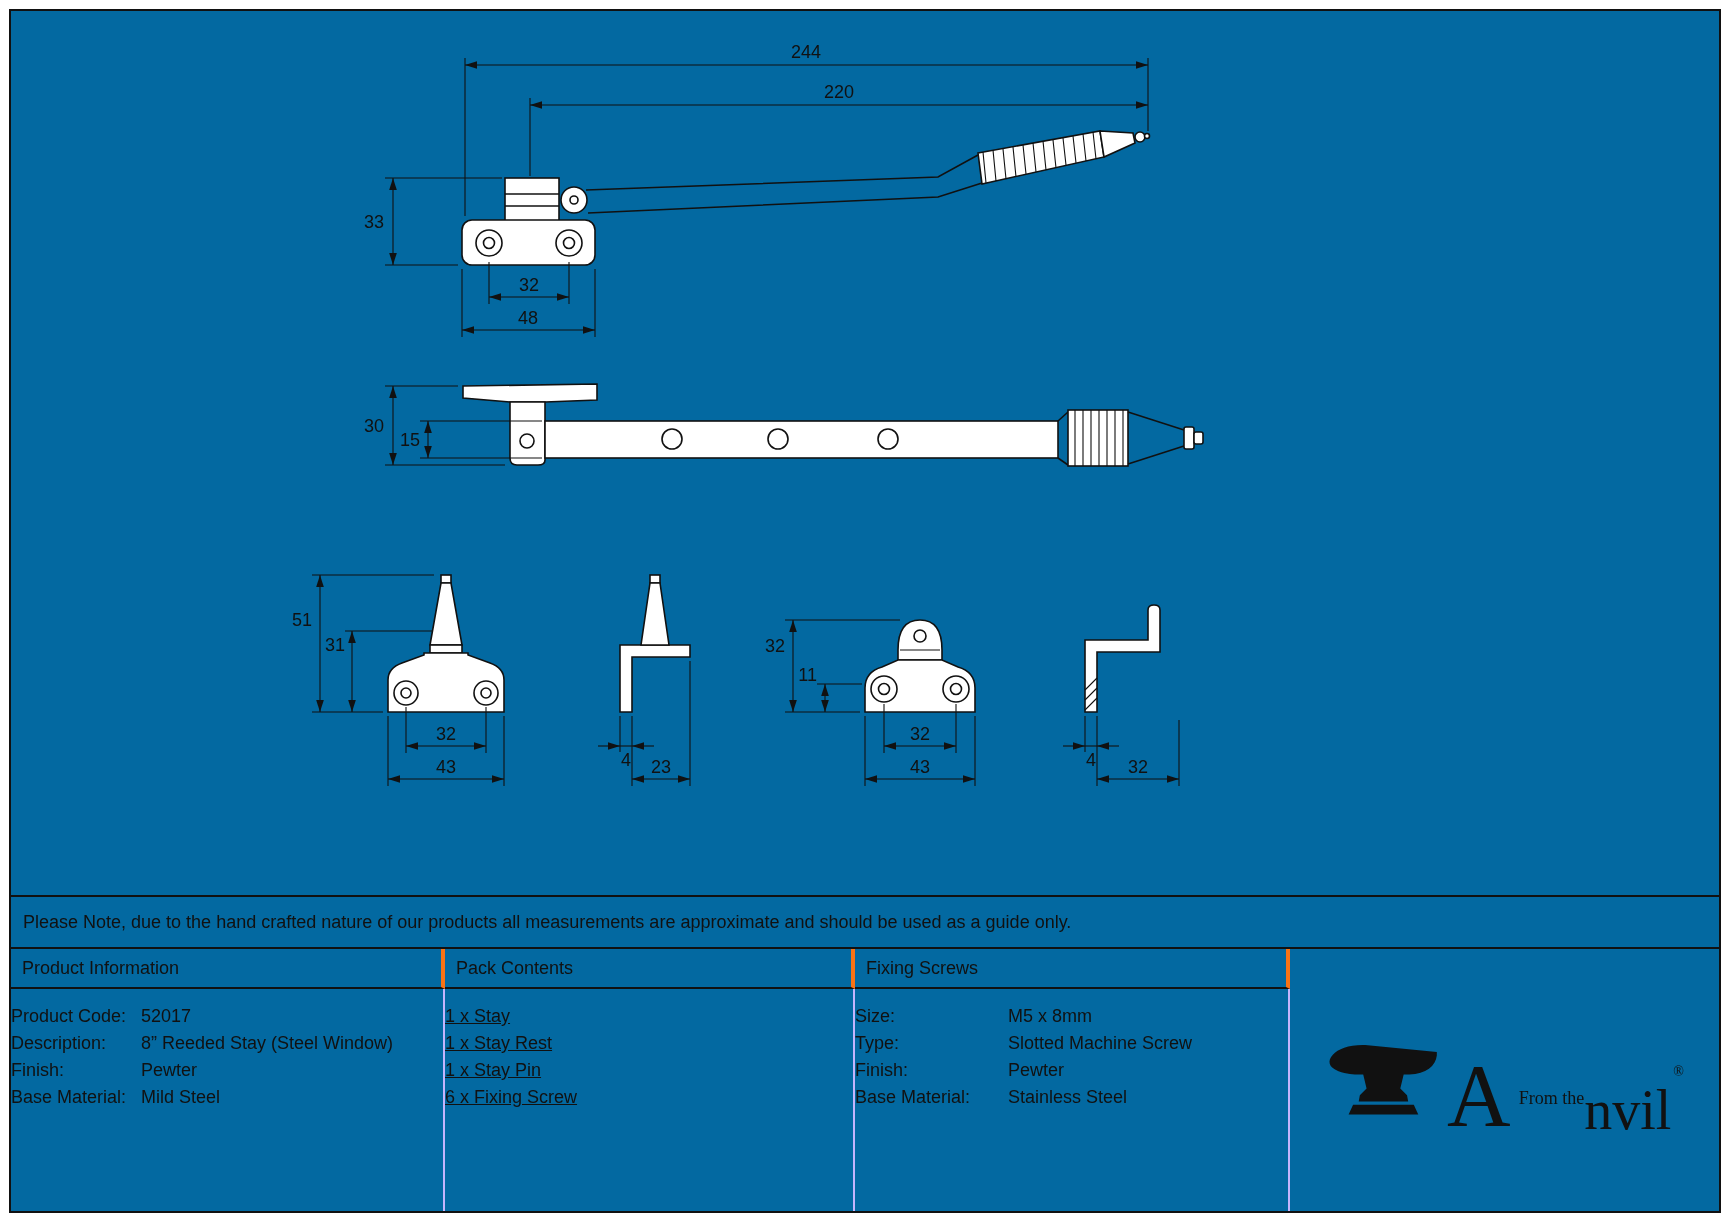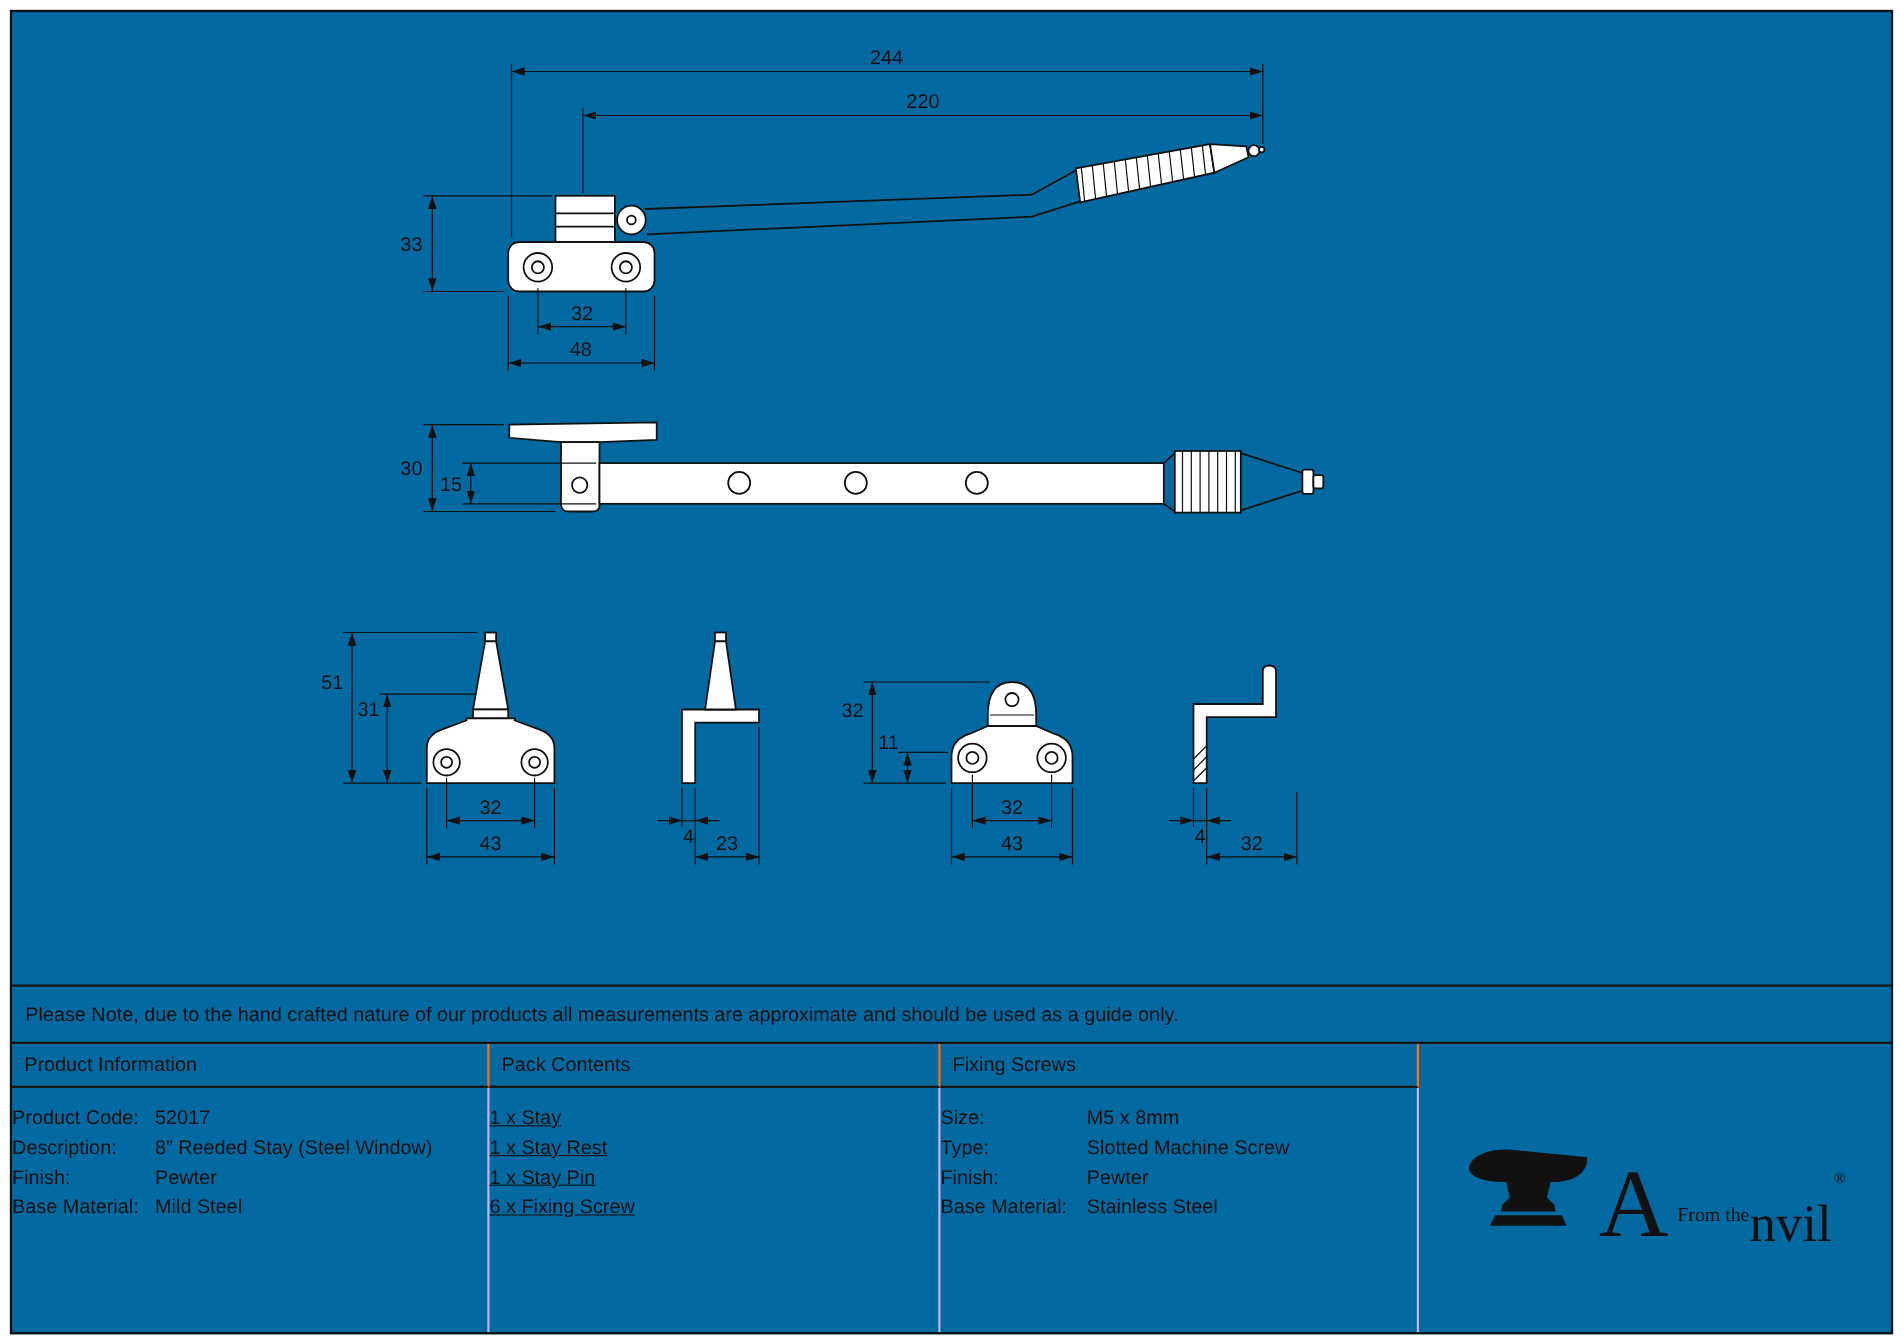--- a/index.html
+++ b/index.html
@@ -31,53 +31,53 @@
     border-top:2px solid #111;
     flex:1;
     display:grid;
     grid-template-columns:434px 410px 435px 1fr;
     grid-template-rows:40px 1fr;
   }
   .th {
     display:flex; align-items:center;
     padding-left:11px;
     font-size:18px;
-    border-right:2px solid #f97316;
+    border-right:4px solid #f97316;
     border-bottom:2px solid #111;
   }
   .th.c1 { grid-column:1; grid-row:1; }
   .th.c2 { grid-column:2; grid-row:1; }
   .th.c3 { grid-column:3; grid-row:1; }
   .cell {
     padding:14px 11px 0 0;
     font-size:18px;
     line-height:27px;
     border-right:2px solid #c4b5fd;
   }
   .cell.c1 { grid-column:1; grid-row:2; }
   .cell.c2 { grid-column:2; grid-row:2;text-decoration:underline; }
   .cell.c3 { grid-column:3; grid-row:2; }
   .kv { display:grid; grid-template-columns:130px 1fr; }
-  .cell.c3 .kv { grid-template-columns:133px 1fr; }
+  .cell.c3 .kv { grid-template-columns:133px 1fr;gap:20px; }
 
   .logo-cell {
     grid-column:4; grid-row:1 / span 2;
     display:flex; align-items:center; justify-content:center;
   }
   .logo { display:flex; align-items:flex-end; }
   .anvil-svg { width:118px; height:100px; margin-bottom:2px; }
   .brand {
     display:flex; align-items:flex-end;
     font-family:"Liberation Serif", serif;
     margin-left:4px;
   }
   .big-a { font-size:88px; line-height:0.78; letter-spacing:-2px; }
   .stack { display:flex; flex-direction:row; margin-left:2px; }
   .from-the { font-size:18px; line-height:1; margin:0 0 3px 8px; }
-  .nvil { font-size:48px; line-height:0.75; }
+  .nvil { font-size:56px; line-height:0.75; }
   .reg { font-size:14px; align-self:flex-start; margin:2px 0 0 2px; }
 
   
   .obj { fill:none; stroke:#111; stroke-width:1.6; }
   .objf { fill:#fff; stroke:#111; stroke-width:1.6; }
   .thin { fill:none; stroke:#111; stroke-width:1.1; }
   .dimline { fill:none; stroke:#111; stroke-width:1.1; }
   text.dim { font-family:"Liberation Sans", sans-serif; font-size:18px; fill:#111; }
 </style>
 </head>

